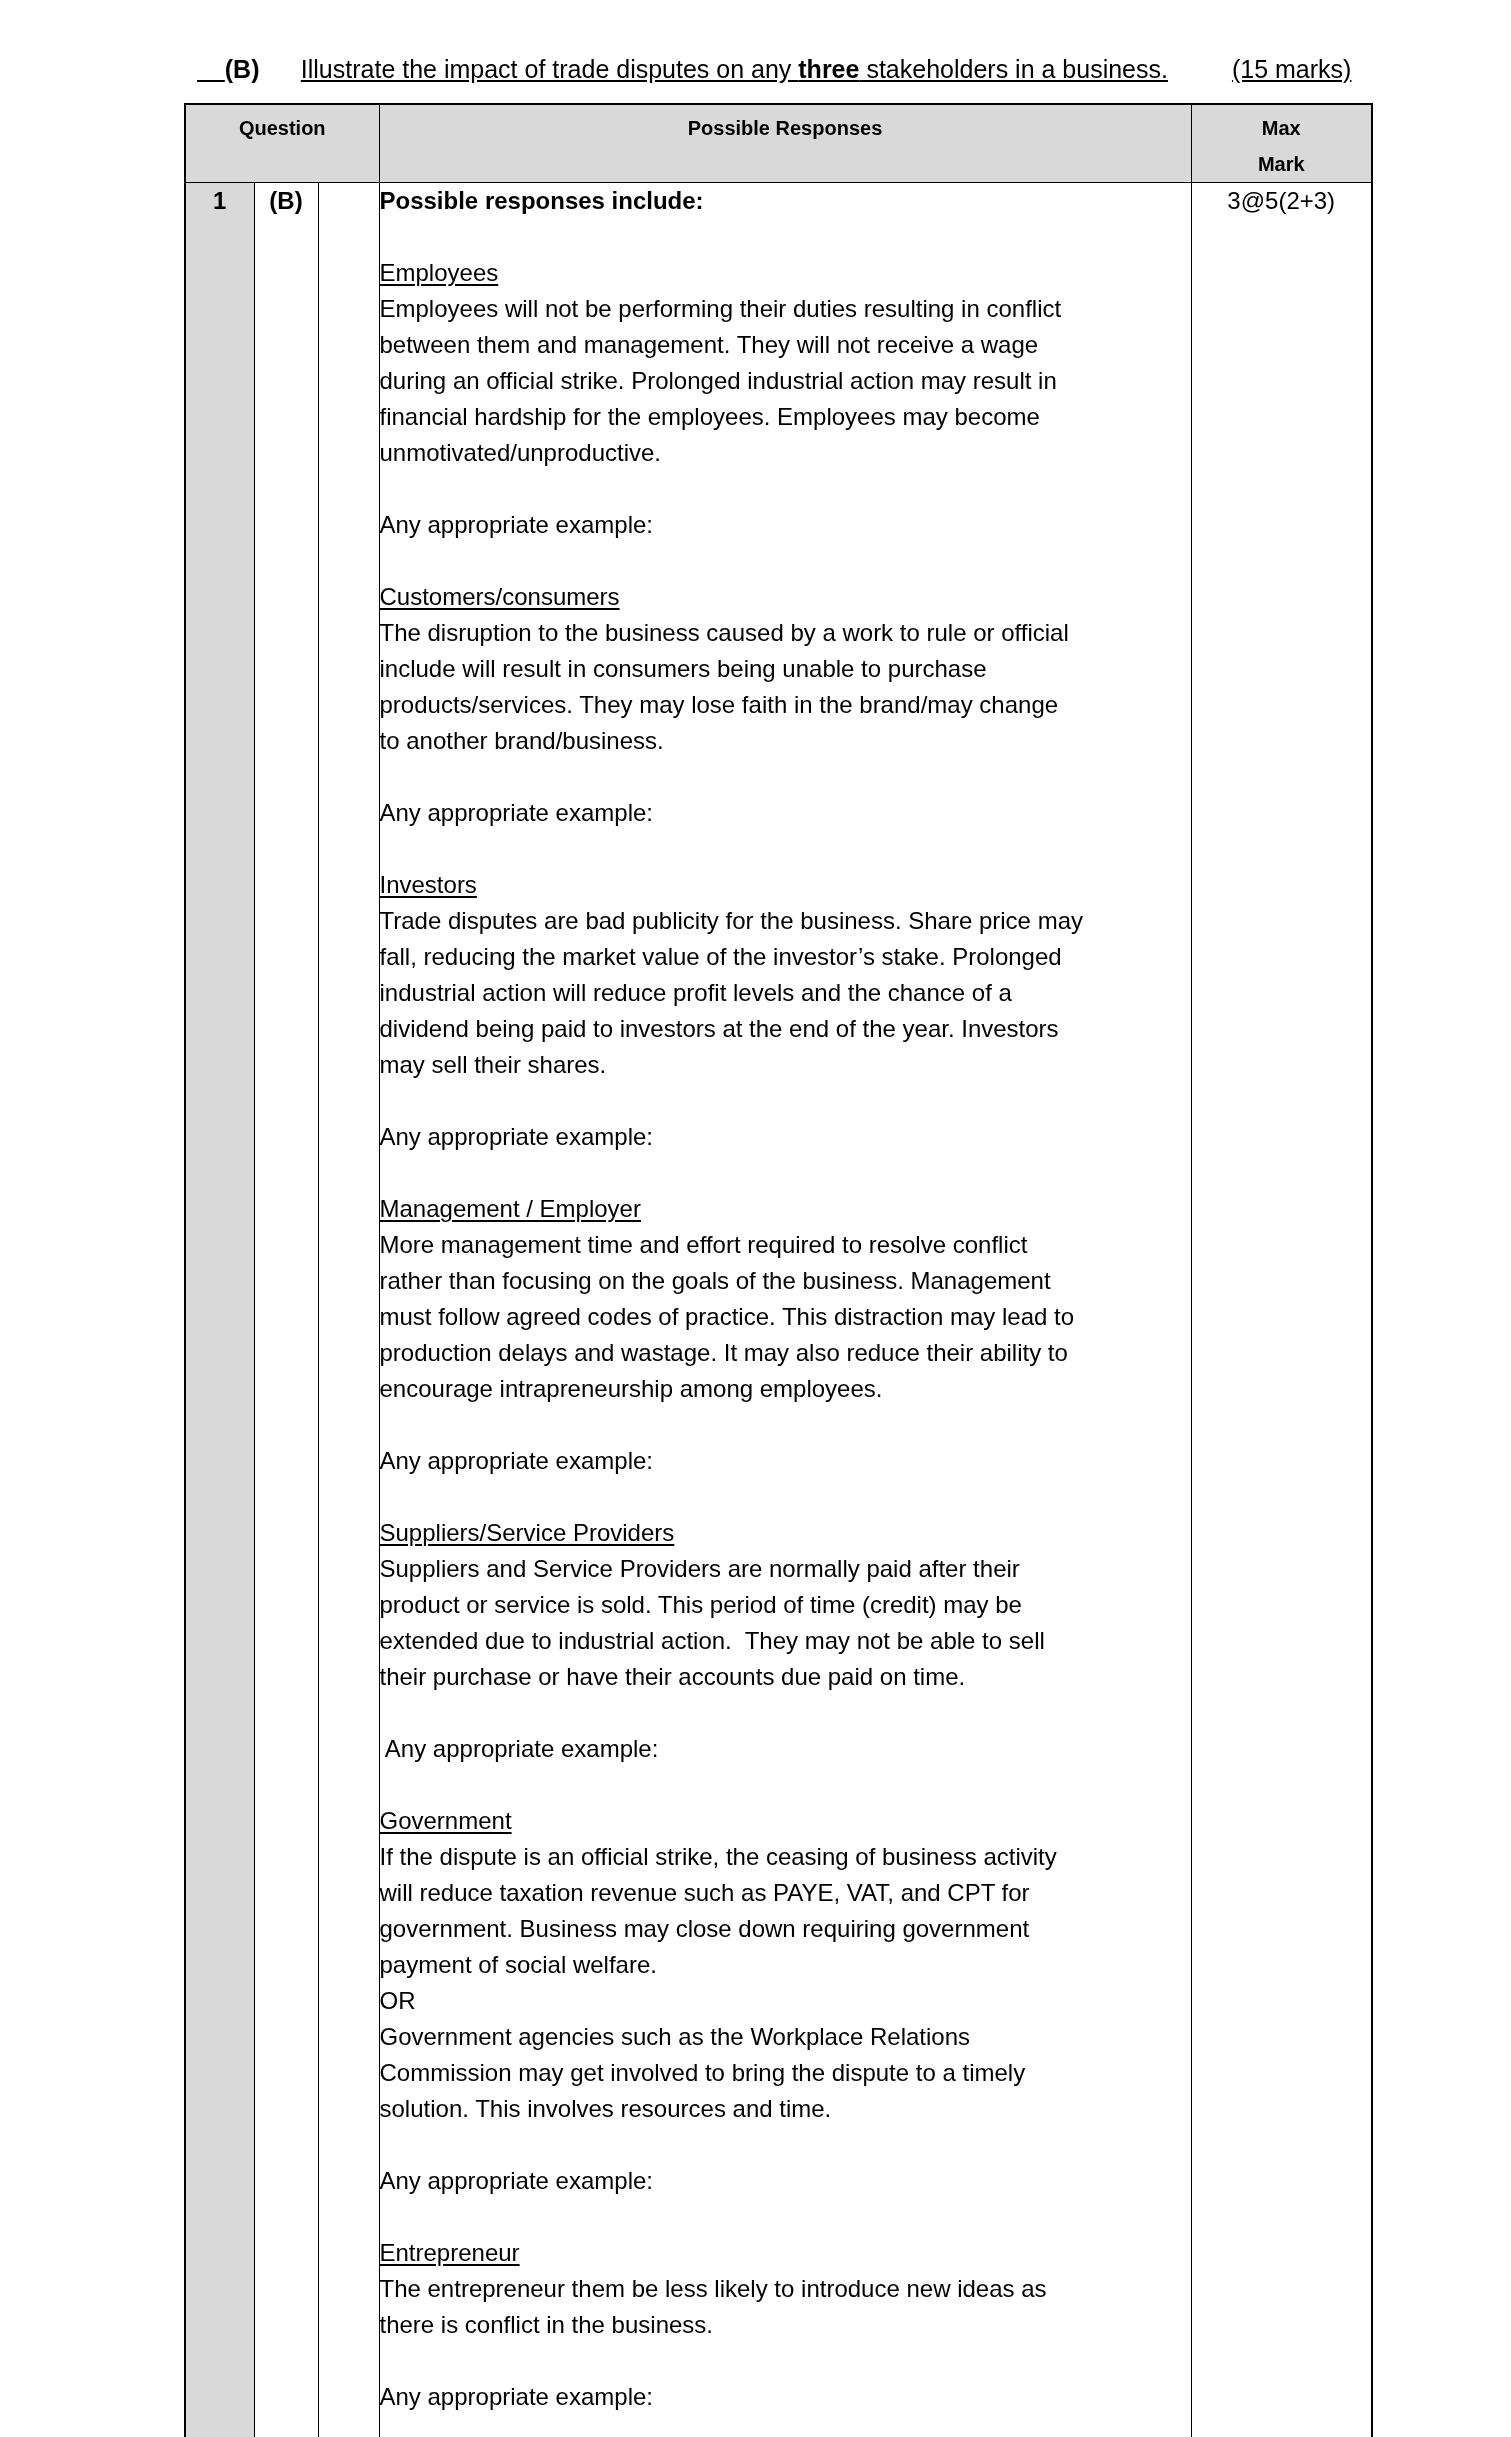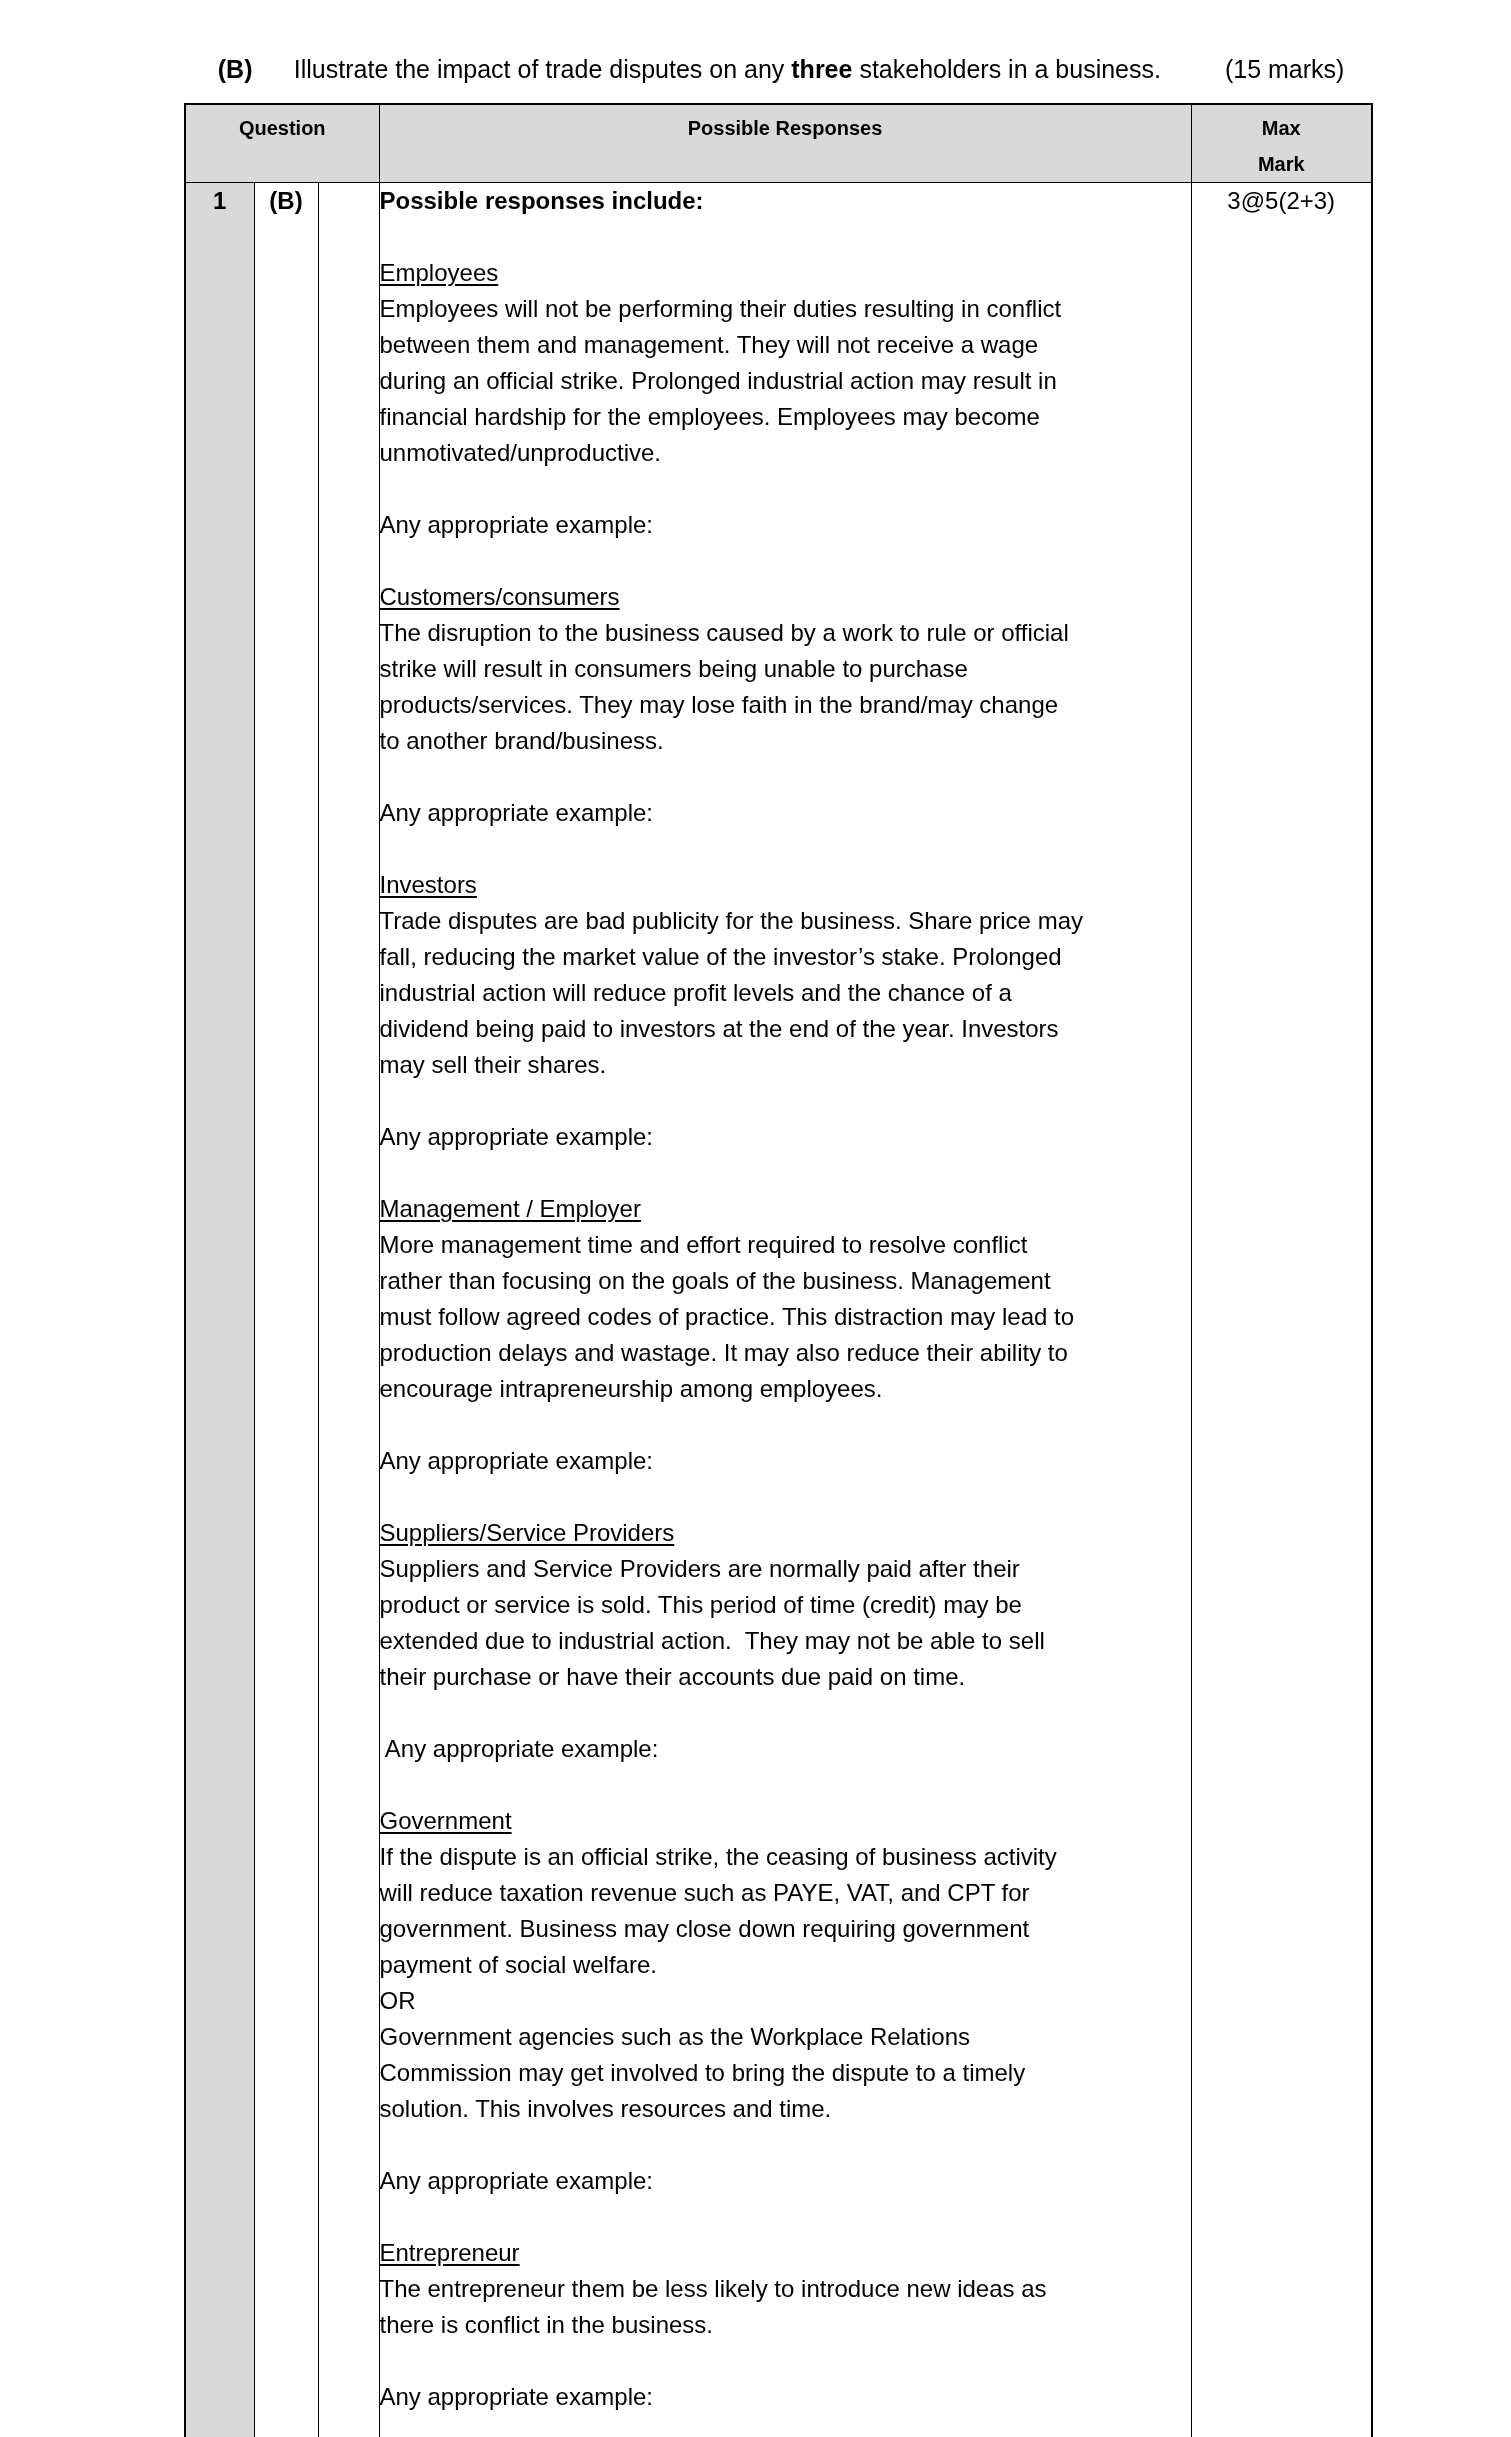--- a/index.html
+++ b/index.html
@@ -9,26 +9,27 @@
     height: 2438px;
     background: #ffffff;
     overflow: hidden;
     font-family: "Liberation Sans", sans-serif;
     color: #000000;
   }
 
   
   .q-title {
     position: absolute;
-    left: 190px;
+    left: 197px;
     top: 20px;
     width: 1263px;
     font-size: 25px;
     line-height: 33px;
     white-space: pre;
+    text-decoration: underline;
   }
   .q-title .q-label {
     display: inline-block;
     width: 76px;
     font-weight: bold;
   }
   .q-title .bold { font-weight: bold; }
   .q-title .marks { margin-left: 64px; }
 
   
@@ -143,21 +144,21 @@
 between them and management. They will not receive a wage
 during an official strike. Prolonged industrial action may result in
 financial hardship for the employees. Employees may become
 unmotivated/unproductive.</div>
           <div class="example">Any appropriate example:</div>
         </div>
 
         <div class="section">
           <div class="sec-heading">Customers/consumers</div>
           <div class="sec-body">The disruption to the business caused by a work to rule or official
-strike will result in consumers being unable to purchase
+include will result in consumers being unable to purchase
 products/services. They may lose faith in the brand/may change
 to another brand/business.</div>
           <div class="example">Any appropriate example:</div>
         </div>
 
         <div class="section">
           <div class="sec-heading">Investors</div>
           <div class="sec-body">Trade disputes are bad publicity for the business. Share price may
 fall, reducing the market value of the investor’s stake. Prolonged
 industrial action will reduce profit levels and the chance of a

